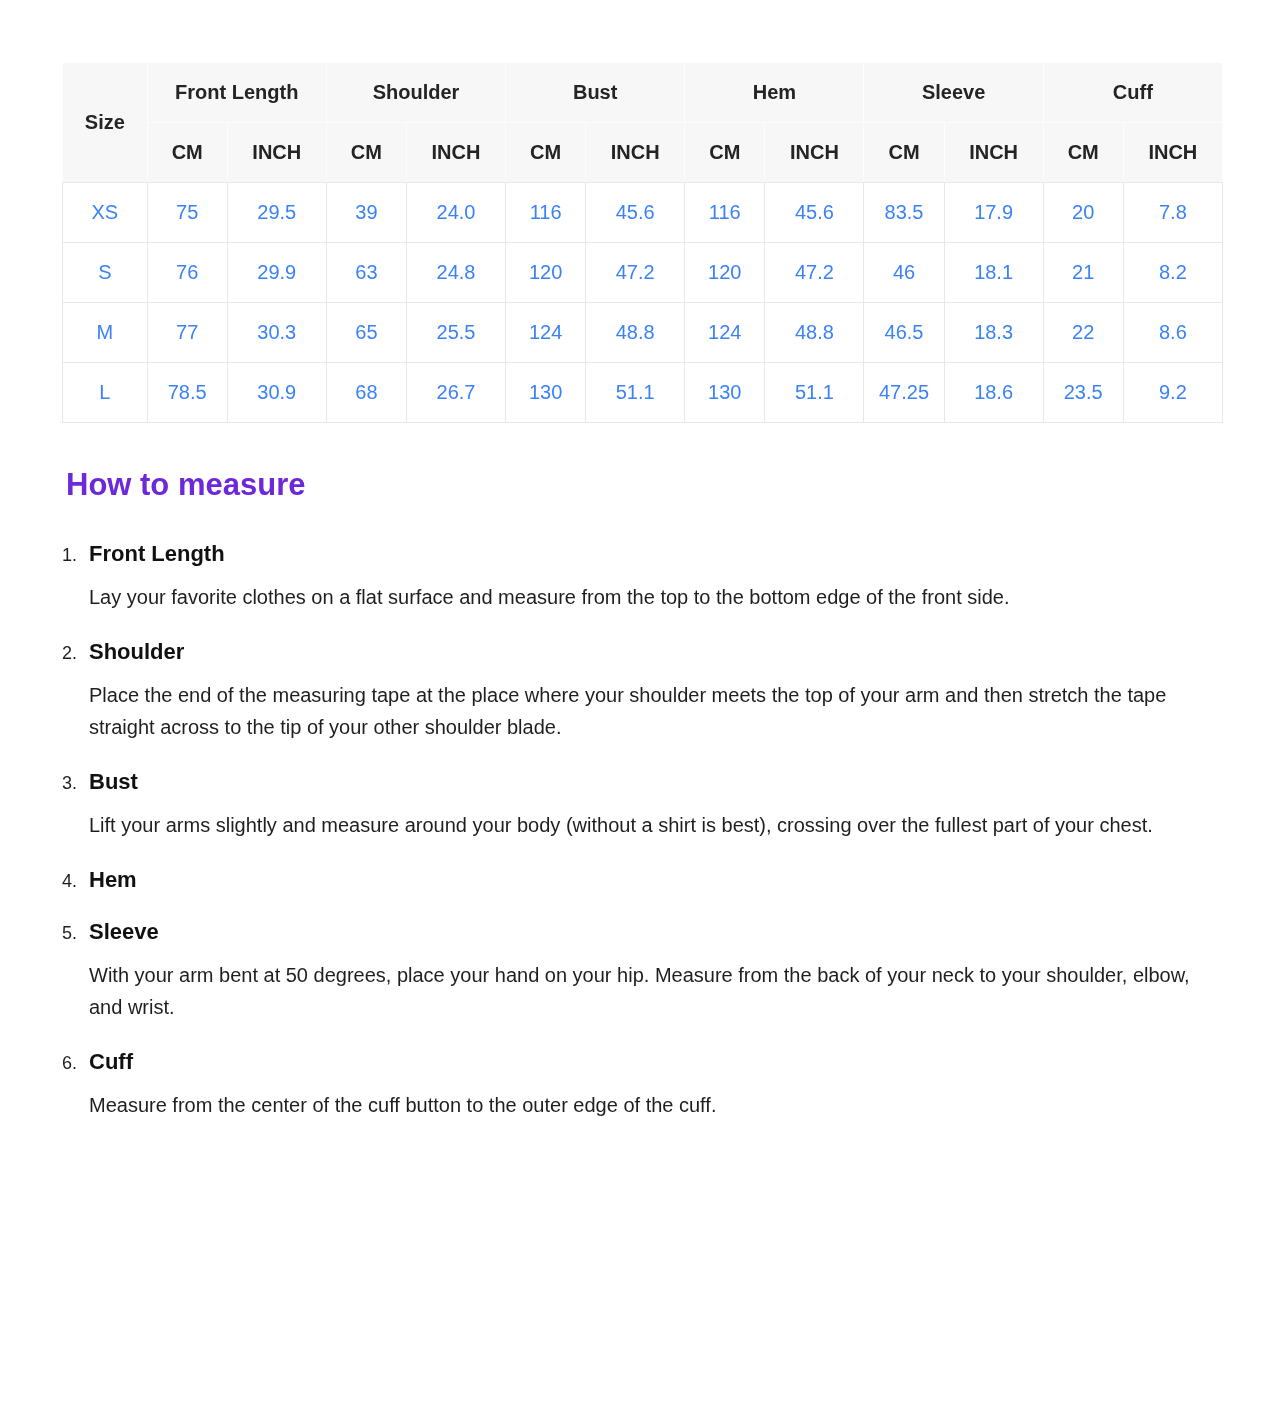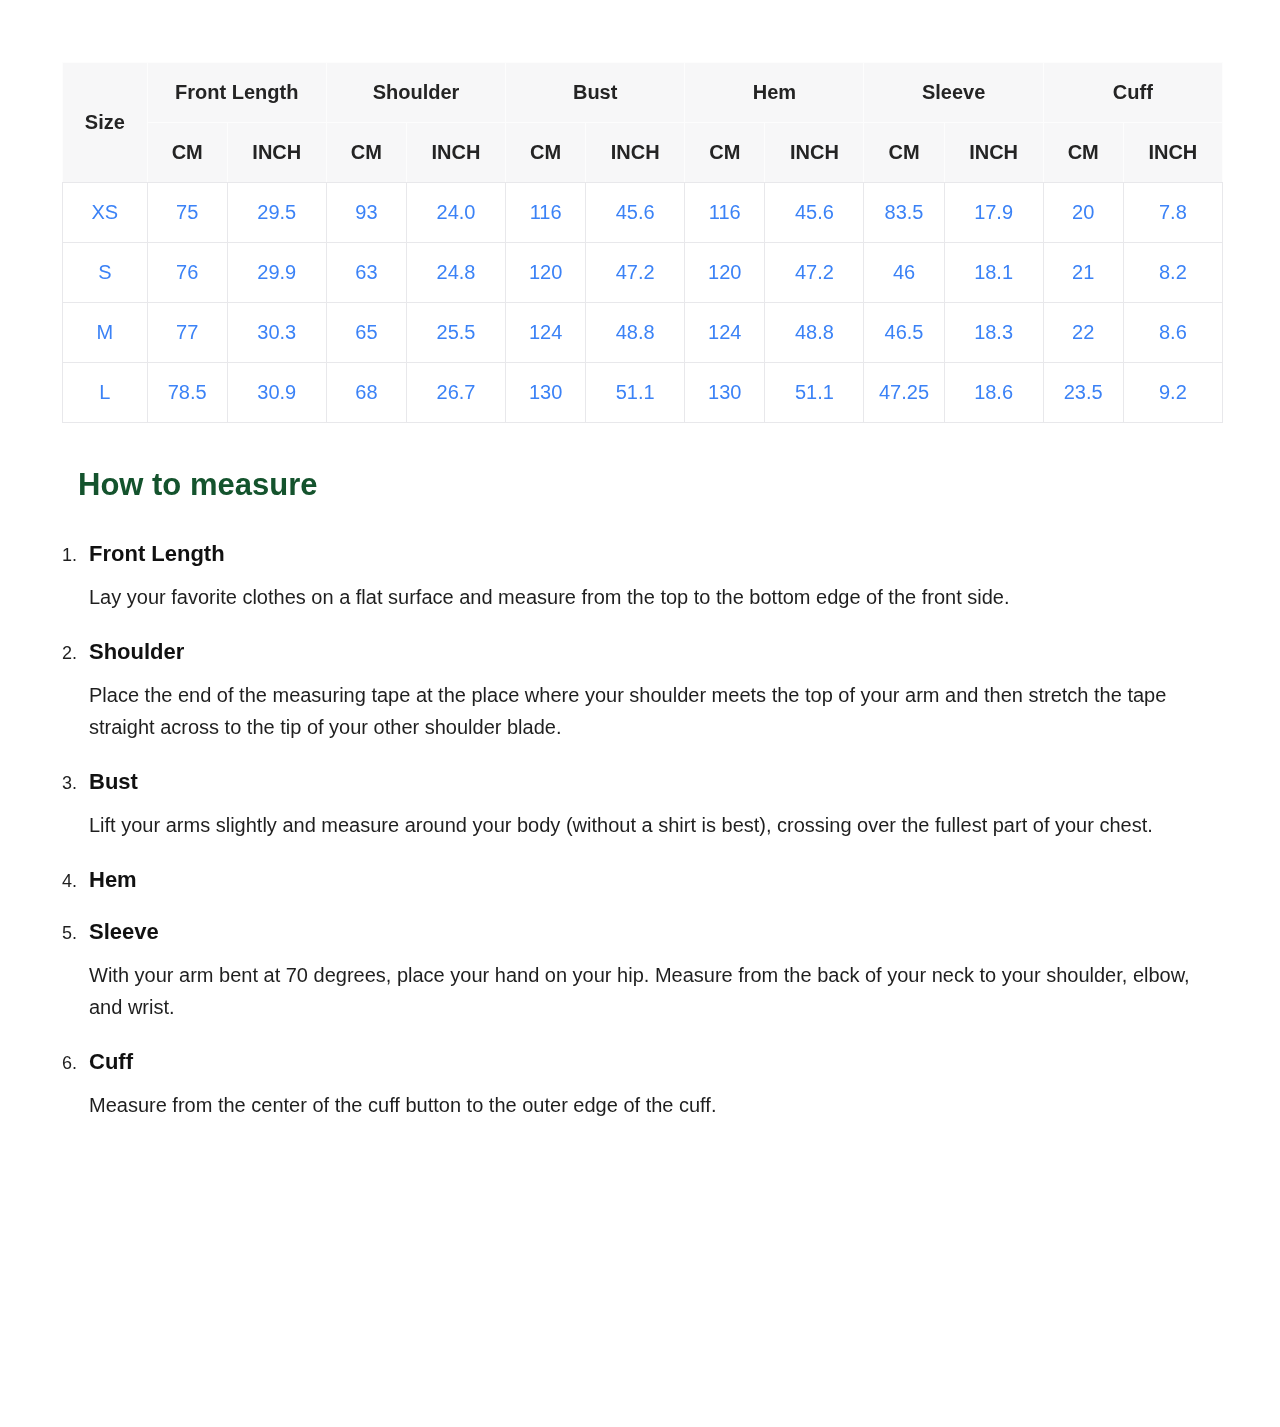--- a/index.html
+++ b/index.html
@@ -41,22 +41,22 @@
   tbody td {
     border: 1px solid #e8e8eb;
     background: #ffffff;
     color: #3b82f6;
   }
 
   
   .section-heading {
     font-size: 31px;
     font-weight: bold;
-    margin: 44px 0 0 16px;
-    color: #14532d;
+    margin: 44px 0 0 4px;
+    color: #6d28d9;
   }
   .intro {
     font-size: 22px;
     line-height: 32px;
     margin: 22px 0 0 0;
   }
   .measure-list {
     margin-top: 38px;
   }
   .measure-item {
@@ -127,21 +127,21 @@
         <th>INCH</th>
         <th>CM</th>
         <th>INCH</th>
       </tr>
     </thead>
     <tbody>
       <tr>
         <td>XS</td>
         <td>75</td>
         <td>29.5</td>
-        <td>93</td>
+        <td>39</td>
         <td>24.0</td>
         <td>116</td>
         <td>45.6</td>
         <td>116</td>
         <td>45.6</td>
         <td>83.5</td>
         <td>17.9</td>
         <td>20</td>
         <td>7.8</td>
       </tr>
@@ -226,21 +226,21 @@
       <span class="item-number">4.</span>
       <div class="item-content">
         <div class="item-term">Hem</div>
       </div>
     </div>
 
     <div class="measure-item">
       <span class="item-number">5.</span>
       <div class="item-content">
         <div class="item-term">Sleeve</div>
-        <p class="item-desc">With your arm bent at 70 degrees, place your hand on your hip. Measure from the back of your neck to your shoulder, elbow, and wrist.</p>
+        <p class="item-desc">With your arm bent at 50 degrees, place your hand on your hip. Measure from the back of your neck to your shoulder, elbow, and wrist.</p>
       </div>
     </div>
 
     <div class="measure-item">
       <span class="item-number">6.</span>
       <div class="item-content">
         <div class="item-term">Cuff</div>
         <p class="item-desc">Measure from the center of the cuff button to the outer edge of the cuff.</p>
       </div>
     </div>

